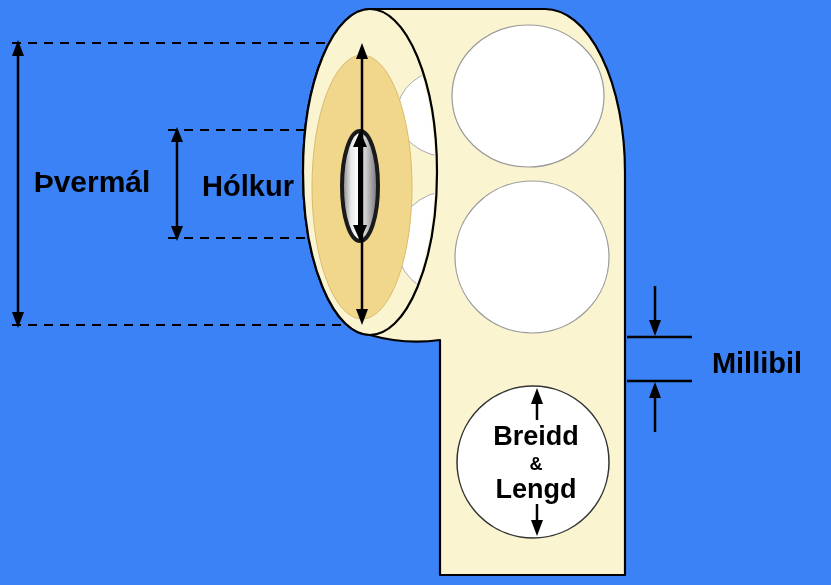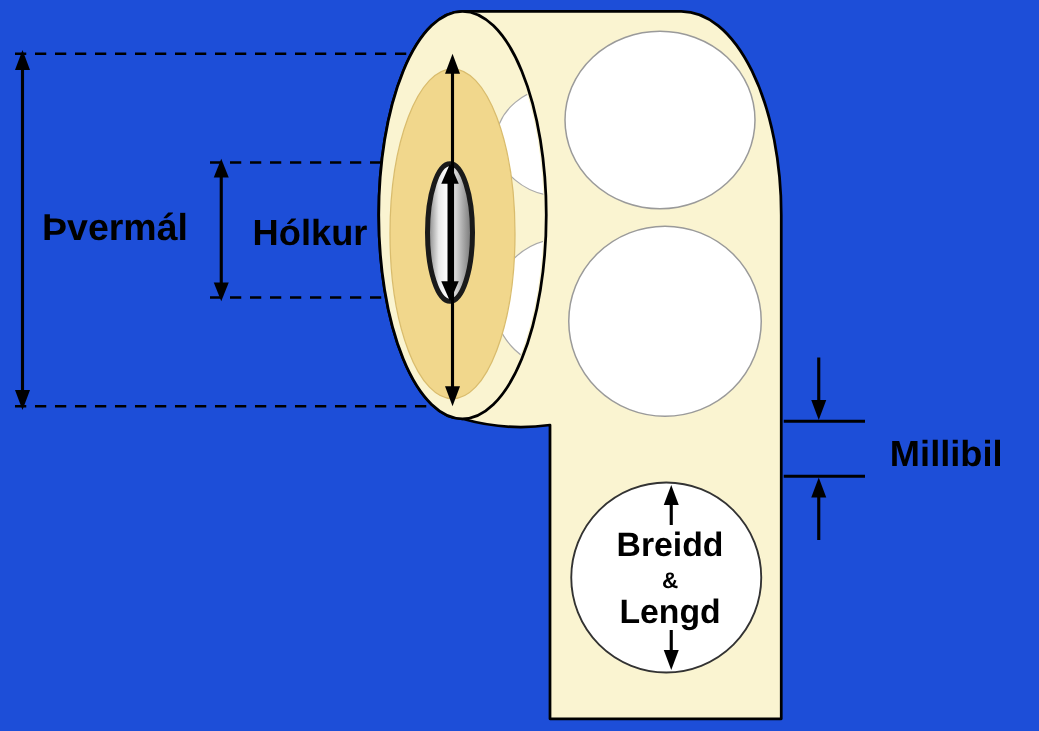--- a/index.html
+++ b/index.html
@@ -5,21 +5,21 @@
   html, body {
     margin: 0;
     padding: 0;
     background: #ffffff;
     font-family: "Liberation Sans", sans-serif;
   }
   .canvas {
     position: relative;
     width: 831px;
     height: 585px;
-    background: #1d4ed8;
+    background: #3b82f6;
     overflow: hidden;
     text-align: right;
   }
   svg { display: block; }
   text {
     font-family: "Liberation Sans", "DejaVu Sans", sans-serif;
     font-weight: bold;
     fill: #000000;
   }
   .dim-label  { font-size: 30px; }

